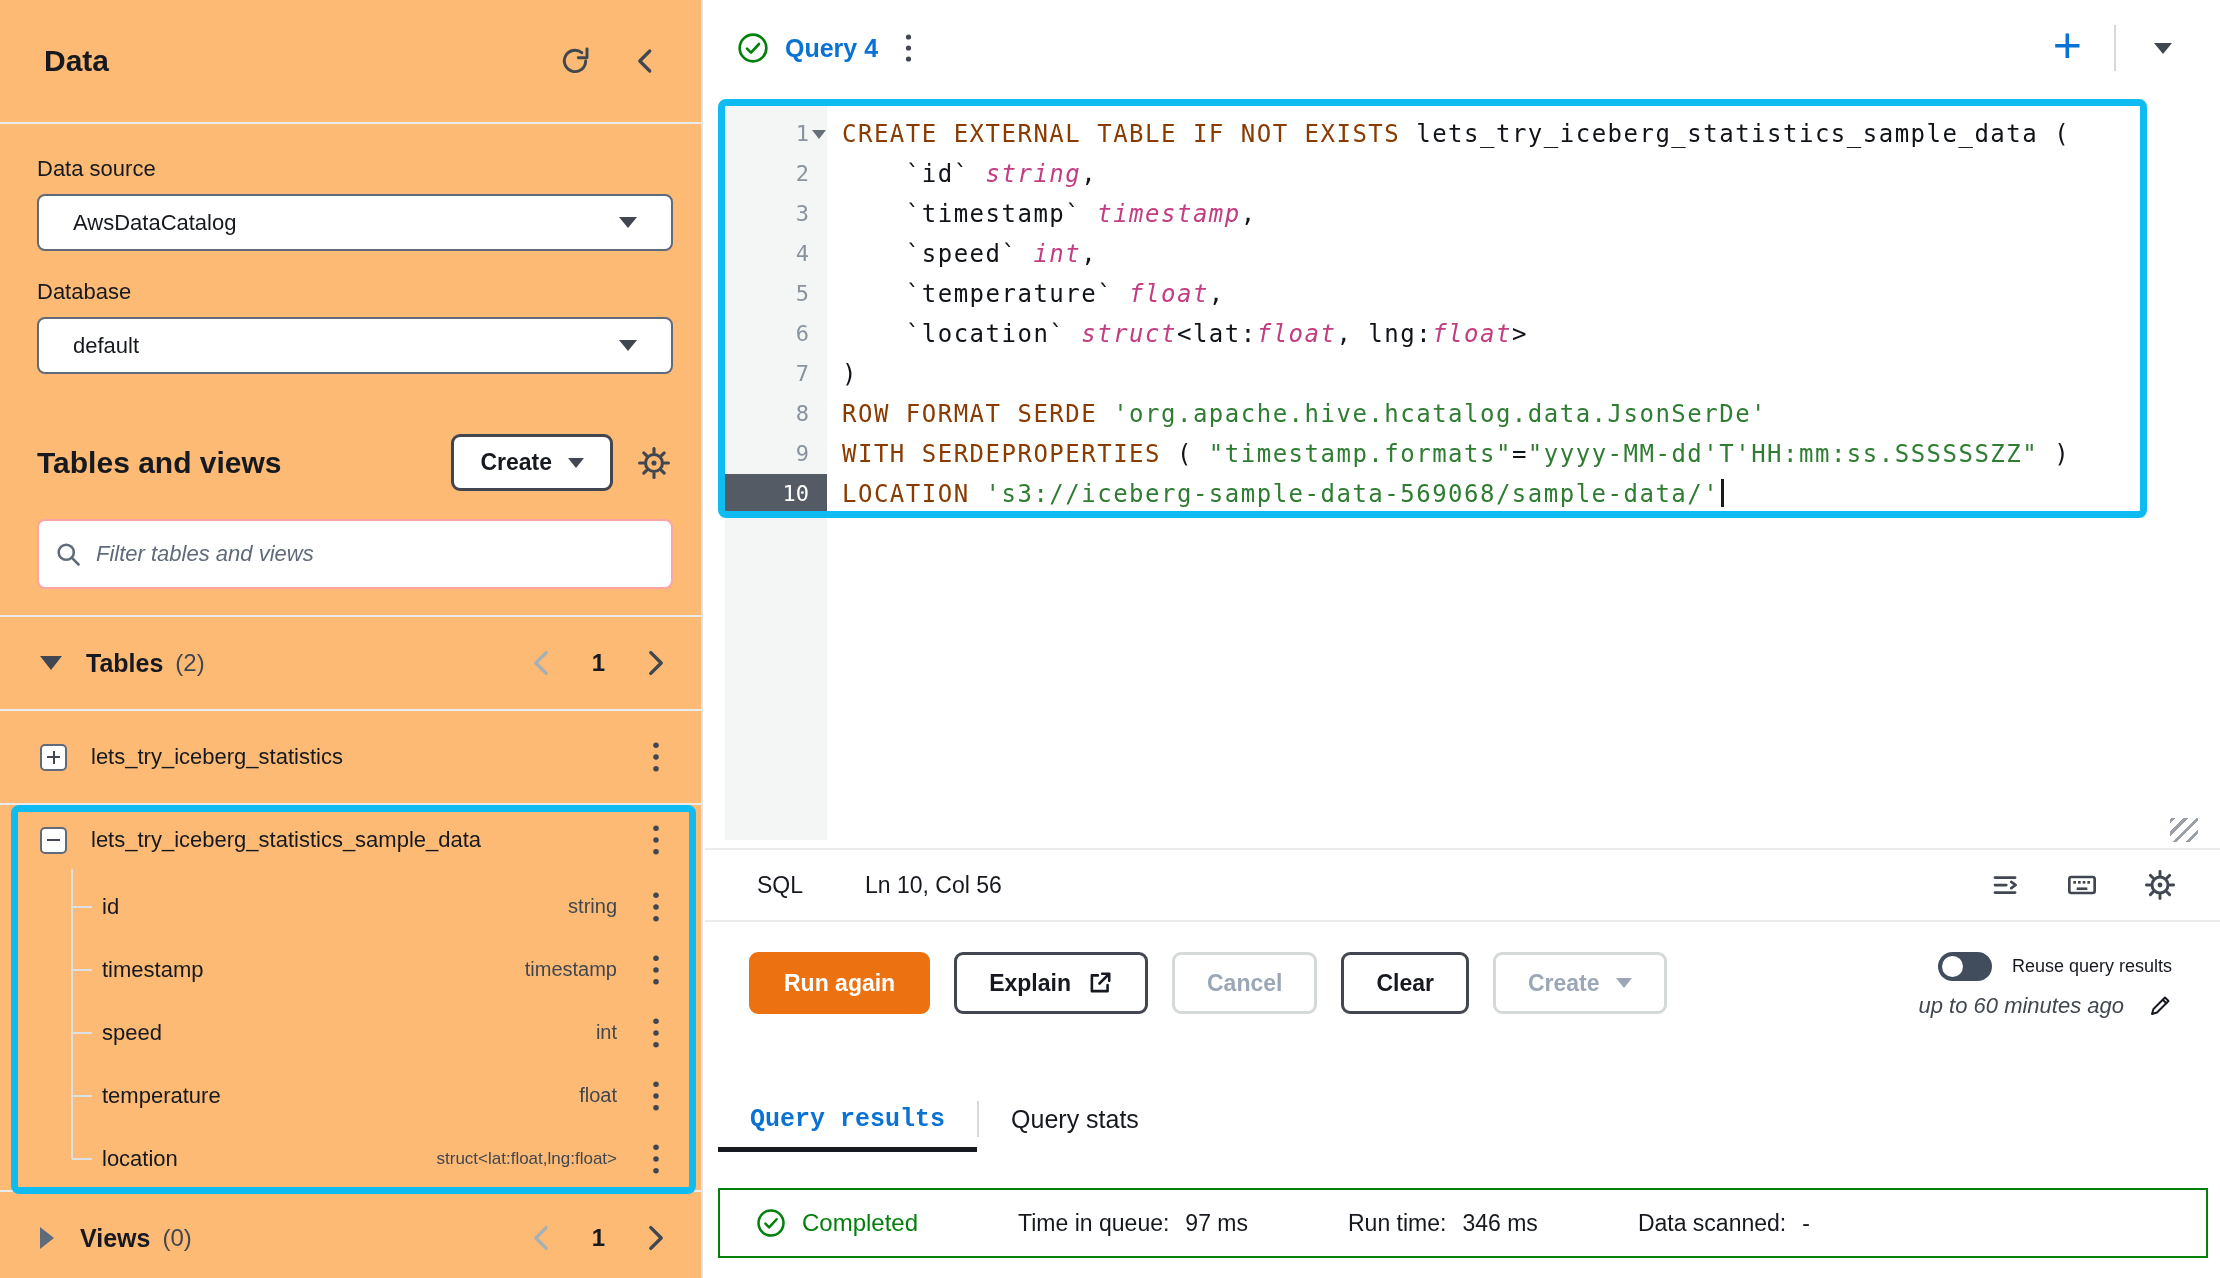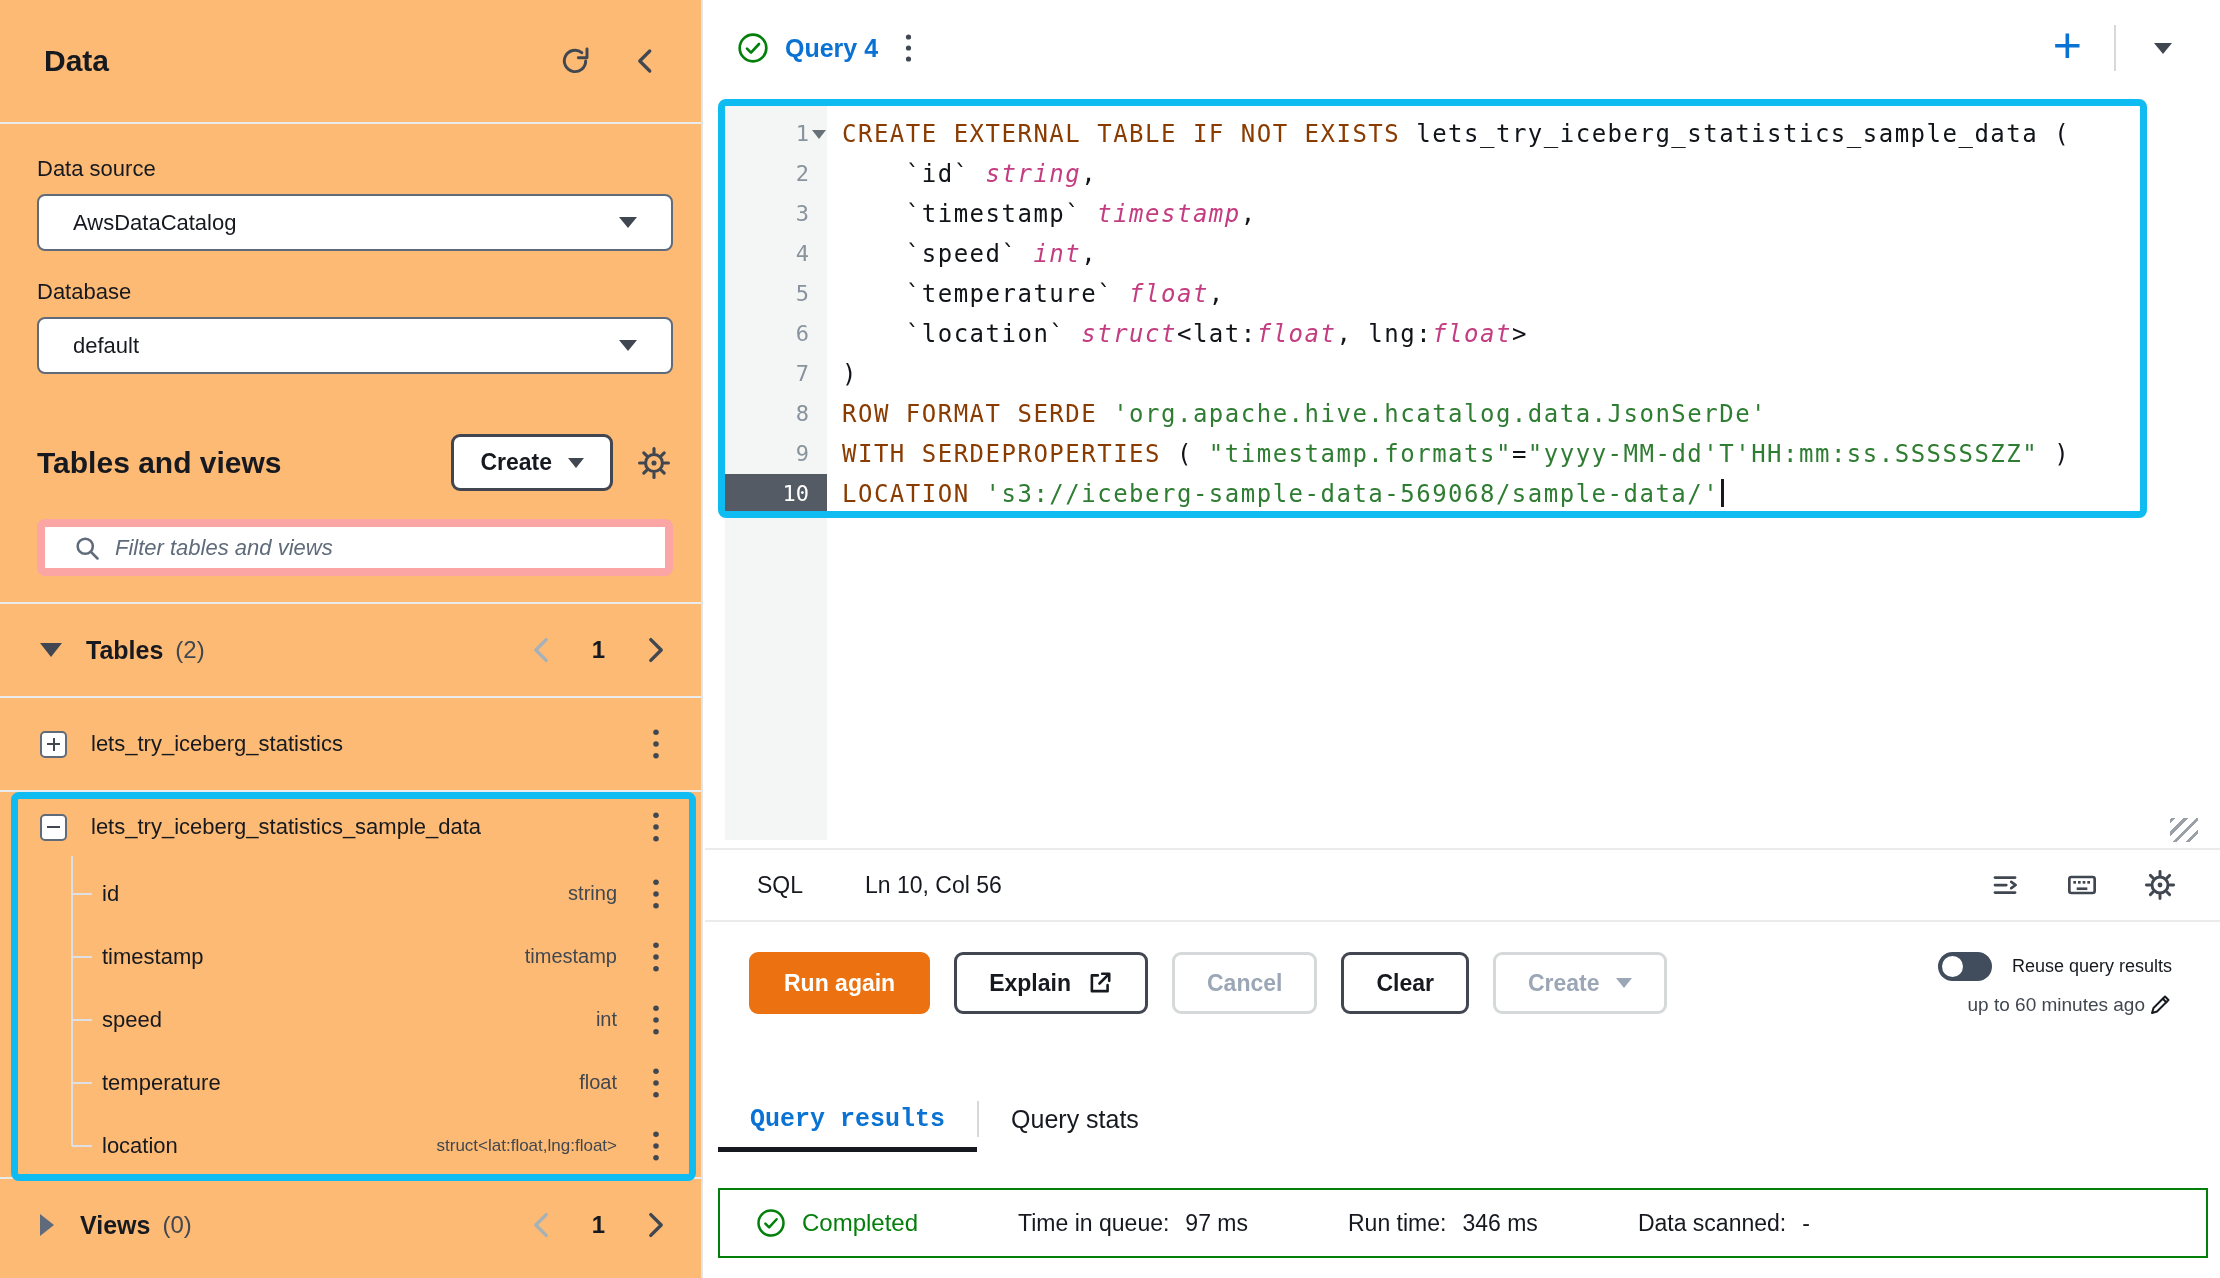--- a/index.html
+++ b/index.html
@@ -28,22 +28,22 @@
   .caret-down.sm { border-left-width:8px; border-right-width:8px; border-top-width:10px; }
   .caret-down.disabled { border-top-color:#9ba7b6; }
 
   .tv-header { display:flex; align-items:center; padding:60px 30px 28px 37px; }
   .tv-title { font-size:30px; font-weight:700; margin:0; flex:1; }
   .btn { height:57px; border:3px solid #424650; border-radius:9px; background:#fff;
     font-size:23px; font-weight:700; color:#16191f; padding:0 26px; display:inline-flex;
     align-items:center; gap:16px; cursor:pointer; }
   .tv-header .iconbtn { margin-left:24px; }
 
-  .search { margin:0 30px 26px 37px; width:636px; height:57px; border:8px solid #fca5a5;
-    border-radius:8px; display:flex; align-items:center; padding:0 28px; gap:12px; background:#fff; }
+  .search { margin:0 30px 26px 37px; width:636px; height:70px; border:2px solid #fca5a5;
+    border-radius:8px; display:flex; align-items:center; padding:0 15px; gap:12px; background:#fff; }
   .search input { border:none; outline:none; flex:1; font-size:22px; font-style:italic;
     font-family:inherit; color:#16191f; background:transparent; }
   .search input::placeholder { color:#5f6b7a; font-style:italic; }
 
   .list-row { display:flex; align-items:center; height:92px; padding:0 34px 0 40px; }
   .tri-down { width:0; height:0; border-left:11px solid transparent; border-right:11px solid transparent;
     border-top:14px solid #414750; margin-right:24px; }
   .tri-right { width:0; height:0; border-top:11px solid transparent; border-bottom:11px solid transparent;
     border-left:14px solid #5f6b7a; margin-right:26px; }
   .section-label { font-size:25px; font-weight:700; }
@@ -122,22 +122,22 @@
     align-items:center; gap:16px; cursor:pointer; }
   .abtn.primary { background:#ec7211; border-color:#ec7211; color:#fff; }
   .abtn.disabled { border-color:#d5d9d9; color:#9ba7b6; cursor:default; }
   .reuse { margin-left:auto; margin-right:48px; }
   .reuse-top { display:flex; align-items:center; gap:20px; justify-content:flex-end;
     font-size:18px; }
   .toggle { width:54px; height:29px; border-radius:15px; background:#414d5c; position:relative;
     border:none; cursor:pointer; padding:0; }
   .toggle-knob { position:absolute; left:4px; top:4px; width:21px; height:21px;
     border-radius:50%; background:#fff; }
-  .reuse-sub { margin-top:12px; font-size:19px; color:#414750; display:flex;
-    align-items:center; gap:3px; justify-content:flex-end; }
+  .reuse-sub { margin-top:12px; font-size:22px; color:#414750; display:flex;
+    align-items:center; gap:24px; justify-content:flex-end;font-style:italic; }
 
   .result-tabs { position:absolute; top:1086px; left:0; right:0; height:66px; display:flex;
     align-items:center; padding-left:13px; }
   .rtab { position:relative; height:66px; display:flex; align-items:center; padding:0 32px;
     font-size:25px; font-weight:500; cursor:pointer; }
   .rtab.active { color:#0972d3; font-weight:700;font-family:Liberation Mono, monospace; }
   .rtab.active::after { content:""; position:absolute; left:0; right:0; bottom:0; height:5px;
     background:#16191f; }
   .rtab-divider { width:2px; height:36px; background:#d5d9d9; }
 

